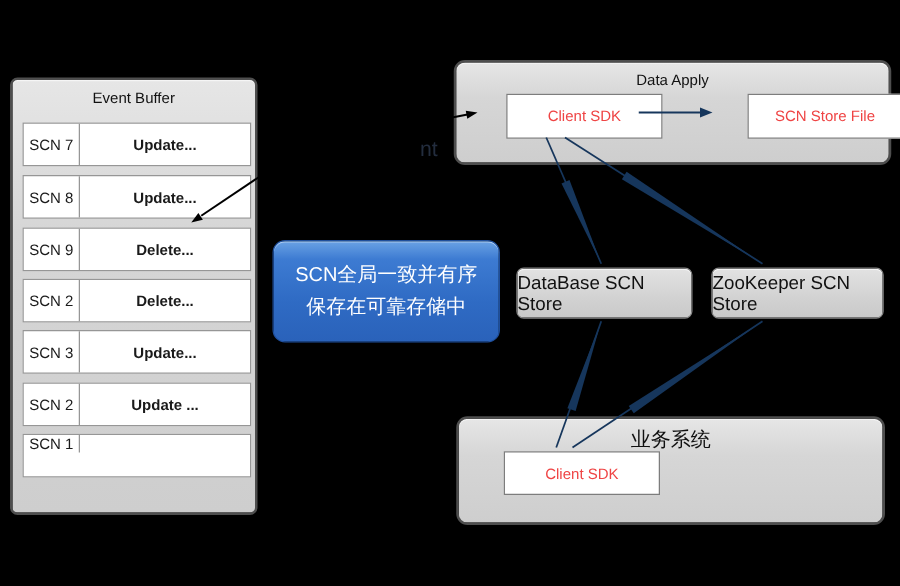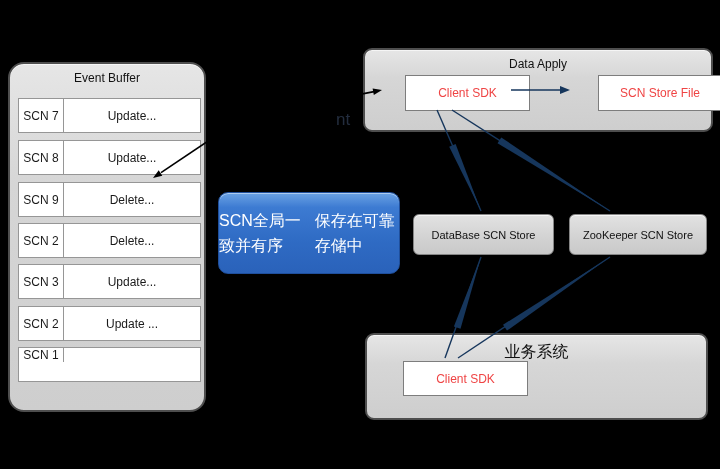--- a/index.html
+++ b/index.html
@@ -3,58 +3,58 @@
 <meta charset="utf-8">
 <style>
   html,body{margin:0;padding:0;background:#000;}
   #stage{
     position:relative;width:720px;height:469px;background:#000;overflow:hidden;
     font-family:"Liberation Sans","DejaVu Sans",sans-serif;color:#1a1a1a;
   }
   .panel{
     position:absolute;
     background:linear-gradient(180deg,#e6e6e6 0%,#d6d6d6 35%,#cecece 100%);
-    border:2px solid #4e4e4e;border-radius:16px;
+    border:2px solid #4e4e4e;border-radius:6px;
     box-shadow:2px 3px 6px rgba(0,0,0,.65), inset 0 1px 0 rgba(255,255,255,.6);
   }
   .panel-title{
     position:absolute;top:7px;left:0;width:100%;text-align:center;
     font-size:12px;color:#111;
   }
   .whitebox{
     position:absolute;background:#fff;border:1px solid #7d7d7d;
     display:flex;align-items:center;justify-content:center;
     font-size:12px;color:#ef4444;margin-left:20px;
   }
   .storebox{
     position:absolute;
     background:linear-gradient(180deg,#e2e2e2 0%,#d2d2d2 60%,#c9c9c9 100%);
     border:1px solid #858585;border-radius:6px;
     box-shadow:2px 2px 4px rgba(0,0,0,.6), inset 0 1px 0 rgba(255,255,255,.7);
     display:flex;align-items:center;justify-content:center;
-    font-size:11px;color:#111;
+    font-size:15px;color:#111;
   }
   .ebrow{
     position:absolute;left:8px;width:181px;height:33px;
     background:#fff;border:1px solid #969696;display:flex;
   }
   .ebrow .scn{
     width:44px;border-right:1px solid #969696;
     display:flex;align-items:center;justify-content:center;font-size:12px;
   }
   .ebrow .op{
-    flex:1;display:flex;align-items:center;justify-content:center;font-size:12px;
+    flex:1;display:flex;align-items:center;justify-content:center;font-size:12px;font-weight:bold;
   }
   #callout{
     position:absolute;left:218px;top:192px;width:180px;height:80px;
     background:linear-gradient(180deg,#6aa2e4 0%,#3d7bd2 18%,#2f6bc4 60%,#2a62ba 100%);
     border:1px solid #1f4f9c;border-radius:10px;
     box-shadow:2px 3px 6px rgba(0,0,0,.7), inset 0 1px 0 rgba(255,255,255,.45);
-    display:flex;flex-direction:row;align-items:center;justify-content:center;
-    color:#fff;font-size:16px;line-height:25px;
+    display:flex;flex-direction:column;align-items:center;justify-content:center;
+    color:#fff;font-size:16px;line-height:25px;text-align:center;
   }
   #fragment-nt{
     position:absolute;left:336px;top:110px;font-size:17px;color:#232d3e;
   }
   #arrows{position:absolute;left:0;top:0;width:720px;height:469px;pointer-events:none;}
 </style>
 </head>
 <body>
 
 <div id="stage">

